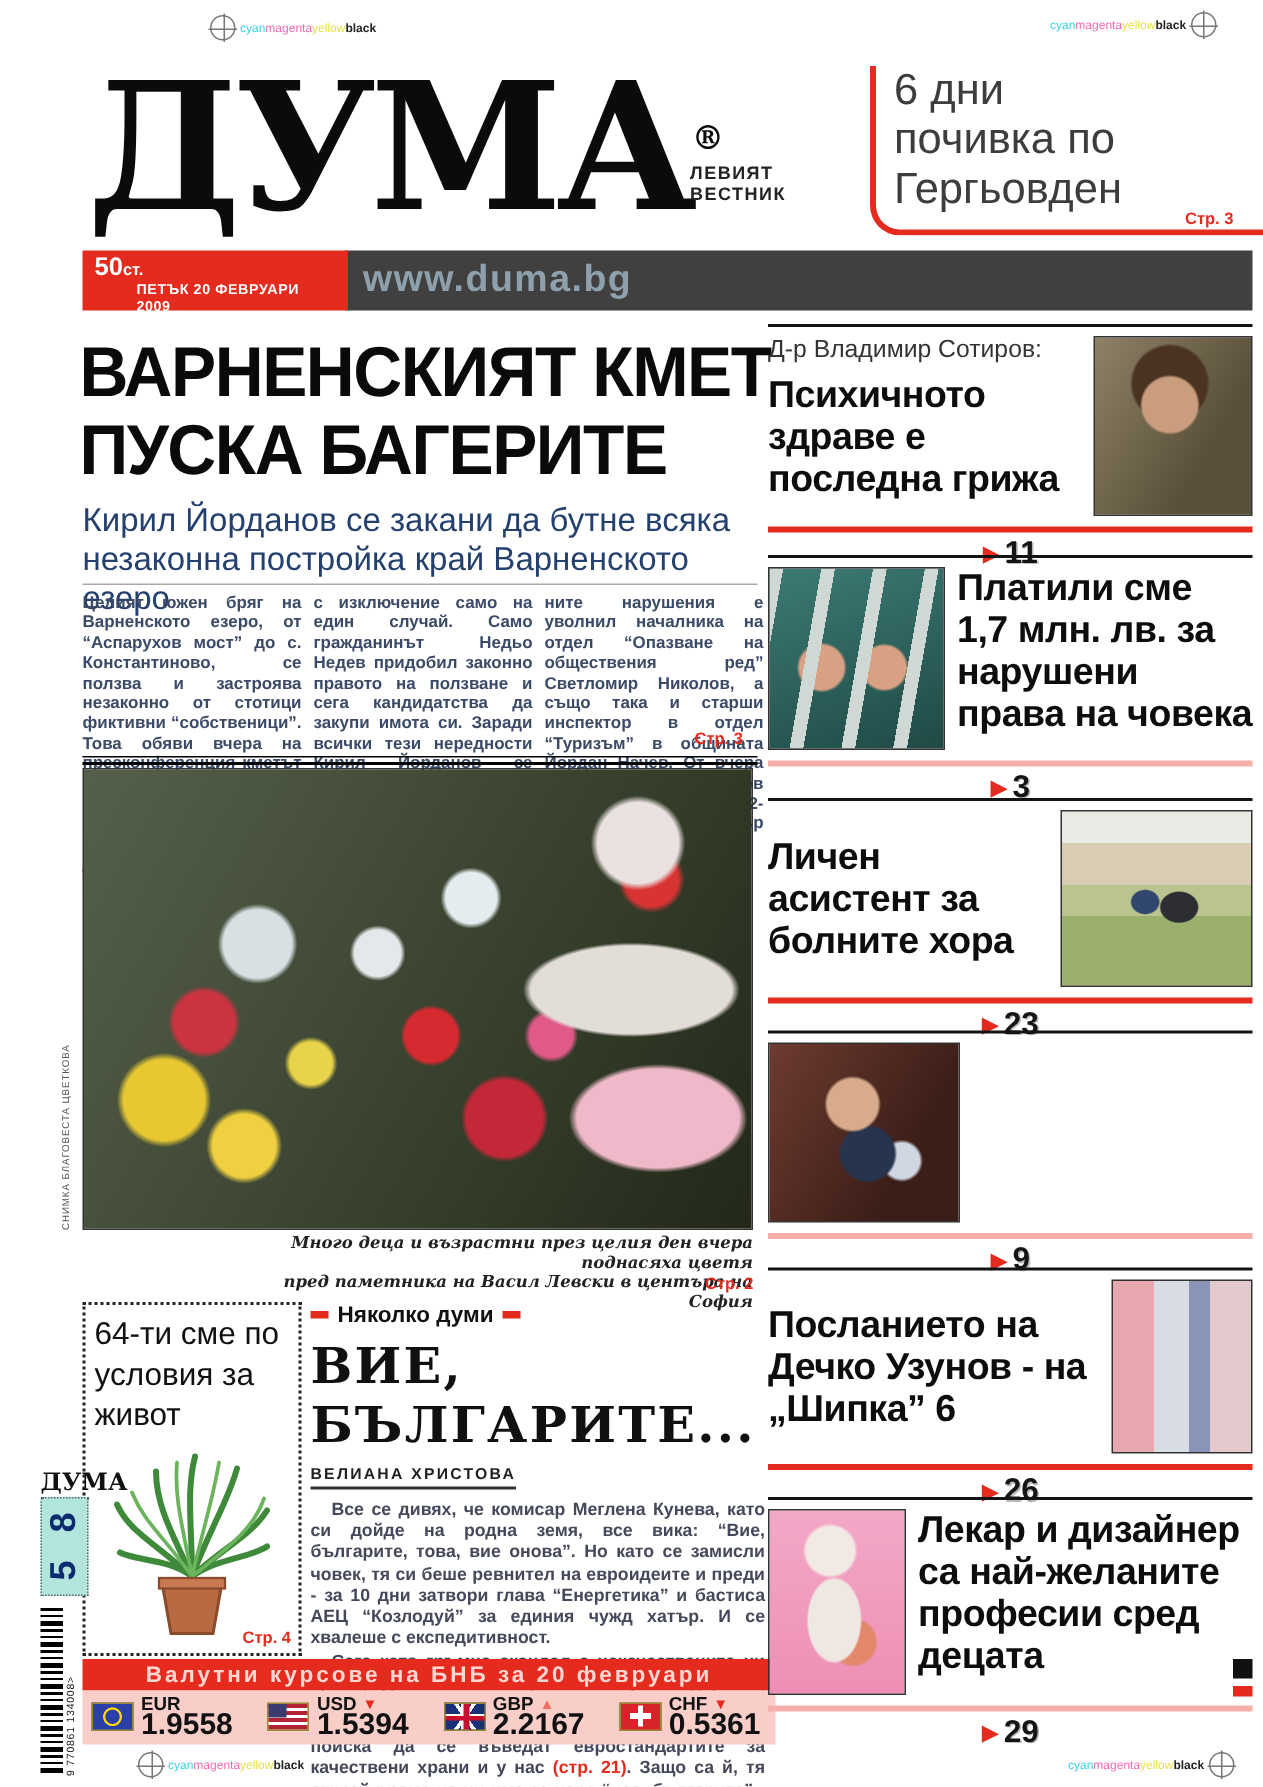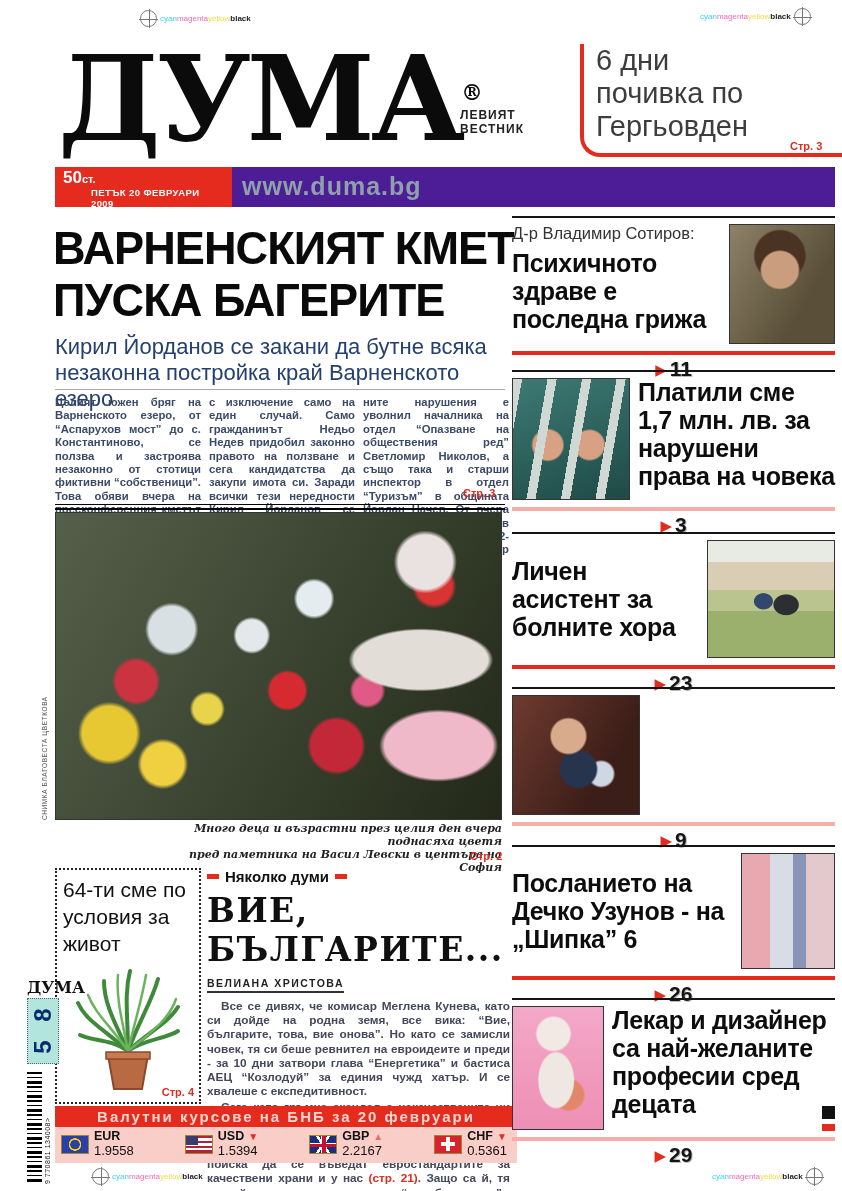--- a/index.html
+++ b/index.html
@@ -23,21 +23,21 @@
   .promo{border-left:4px solid #e52a1e;border-bottom:4px solid #e52a1e;border-bottom-left-radius:20px;
          padding:0 6px 10px 12px;}
   .promo .ln{font-size:29px;line-height:33px;color:#3d3d3d;}
   .promo-page{color:#e52a1e;font-weight:bold;font-size:11px;}
 
   
   .issuebox{background:#e52a1e;color:#fff;padding:3px 8px 2px 8px;}
   .issuebox .price{font-weight:bold;font-size:17px;line-height:15px;}
   .issuebox .price .un{font-size:11px;}
   .issuebox .ln{font-size:9.5px;font-weight:bold;letter-spacing:.4px;line-height:11px;padding-left:28px;}
-  .pinkbar{background:#4c1d95;}
+  .pinkbar{background:#404040;}
   .site{font-size:25px;font-weight:bold;color:#8fa0ad;letter-spacing:1px;}
 
   
   .headline{font-size:47px;line-height:52px;font-weight:800;letter-spacing:-1px;color:#0a0a0a;
             transform:scaleX(.96);transform-origin:left;white-space:nowrap;}
   .subhead{font-size:22px;line-height:26px;color:#24406e;width:452px;}
   .thinrule{height:1px;background:#a9a9a9;}
   .dblrule{height:3px;border-top:1px solid #000;border-bottom:2px solid #000;}
   .col{width:146px;font-size:11.3px;line-height:13.4px;font-weight:bold;color:#3b4a66;text-align:justify;}
   .pageref{color:#e52a1e;font-weight:bold;font-size:11px;}
@@ -92,21 +92,21 @@
   .redref{color:#e52a1e;}
 
   
   .curr{width:462px;}
   .curr .hd{background:#e52a1e;color:#ffd7d0;font-weight:bold;font-size:15px;letter-spacing:2px;
             text-align:center;padding:2px 0;}
   .curr .bd{background:#f9cdc8;display:flex;align-items:center;justify-content:space-between;
             padding:3px 10px 5px 6px;}
   .rate{display:flex;align-items:center;gap:5px;}
   .rate .cv .code{font-size:12.5px;font-weight:800;display:flex;align-items:center;gap:4px;line-height:13px;}
-  .rate .cv .val{font-size:13px;font-weight:400;line-height:15px;}
+  .rate .cv .val{font-size:20px;font-weight:700;line-height:15px;}
   .tri-dn{color:#e52a1e;font-size:10px;} .tri-up{color:#ef6e62;font-size:10px;}
   .flag{width:28px;height:19px;border:1px solid #983;box-sizing:border-box;}
   .flag-eu{background:radial-gradient(circle 7px at 50% 50%, transparent 4.5px, #ffd700 5px 6px, transparent 6.5px),#2b3fa8;}
   .flag-us{background:linear-gradient(180deg,#b22234 0 14%,#fff 14% 28%,#b22234 28% 42%,#fff 42% 56%,#b22234 56% 70%,#fff 70% 84%,#b22234 84% 100%);position:relative;}
   .flag-us:before{content:"";position:absolute;left:0;top:0;width:12px;height:9px;background:#3c3b6e;}
   .flag-gb{background:
     linear-gradient(0deg, transparent 41%, #fff 41% 59%, transparent 59%),
     linear-gradient(90deg, transparent 41%, #fff 41% 59%, transparent 59%),
     linear-gradient(55deg, transparent 46%, #fff 46% 54%, transparent 54%),
     linear-gradient(-55deg, transparent 46%, #fff 46% 54%, transparent 54%),#1a2f7a;position:relative;}

